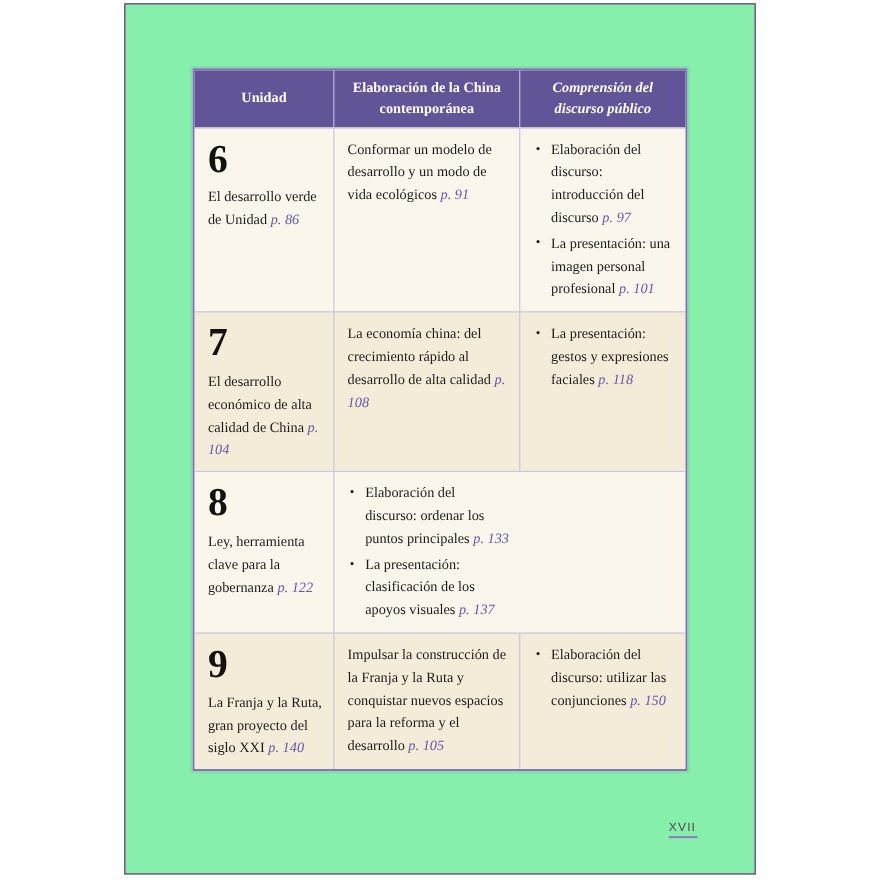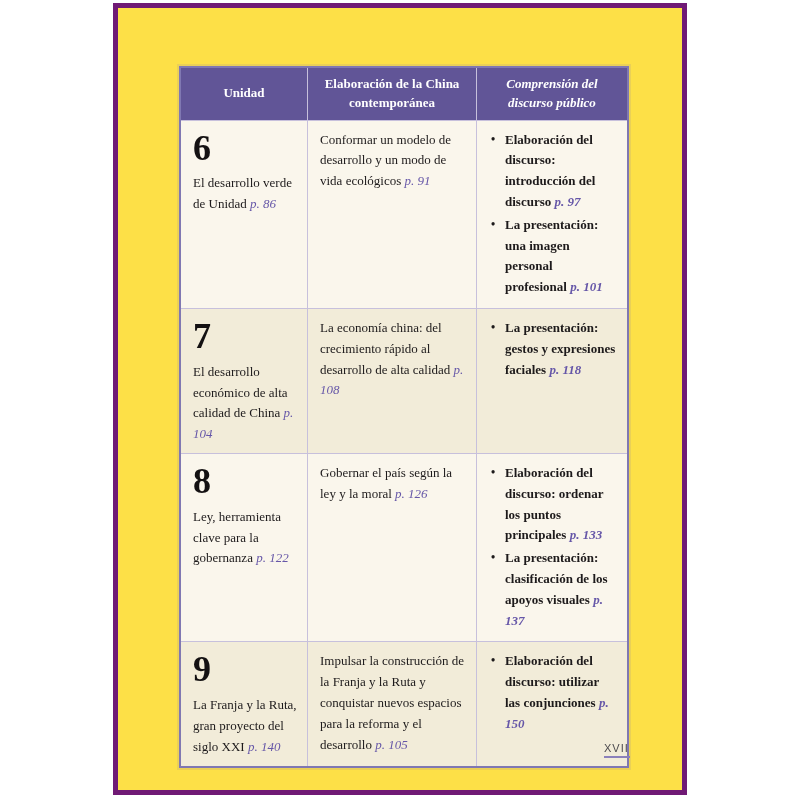--- a/index.html
+++ b/index.html
@@ -13,22 +13,22 @@
     background: #ffffff;
     overflow: hidden;
   }
 
   .page {
     position: absolute;
     left: 113px;
     top: 3px;
     width: 574px;
     height: 792px;
-    background: #fde047;
-    border: 5px solid #701a75;
+    background: #86efac;
+    border: 1px solid #701a75;
   }
 
   .toc-table {
     position: absolute;
     left: 61px;
     top: 58px;
     width: 450px;
     border: 2px solid #8078b2;
     box-shadow: 0 0 0 2px rgba(128,120,178,0.15);
     background: #ffffff;
@@ -80,21 +80,21 @@
     font-weight: bold;
     line-height: 1.05;
     color: #141112;
     margin-bottom: 6px;
   }
   .page-ref {
     color: #6657a8;
     font-style: italic;
   }
 
-  ul.point-list { list-style: none; font-weight: bold; }
+  ul.point-list { list-style: none; }
   ul.point-list li {
     position: relative;
     padding-left: 16px;
     margin-bottom: 2px;
   }
   ul.point-list li::before {
     content: "\2022";
     position: absolute;
     left: 2px;
     top: 0;
@@ -185,24 +185,20 @@
 
       <div class="t-row t-body row-light r8">
         <div class="cell">
           <div class="unit-number">8</div>
           <div class="unit-title">
             <span>Ley, herramienta clave para la gobernanza</span>
             <span class="page-ref">p. 122</span>
           </div>
         </div>
         <div class="cell">
-          <span>Gobernar el país según la ley y la moral</span>
-          <span class="page-ref">p. 126</span>
-        </div>
-        <div class="cell">
           <ul class="point-list">
             <li>
               <span>Elaboración del discurso: ordenar los puntos principales</span>
               <span class="page-ref">p. 133</span>
             </li>
             <li>
               <span>La presentación: clasificación de los apoyos visuales</span>
               <span class="page-ref">p. 137</span>
             </li>
           </ul>

